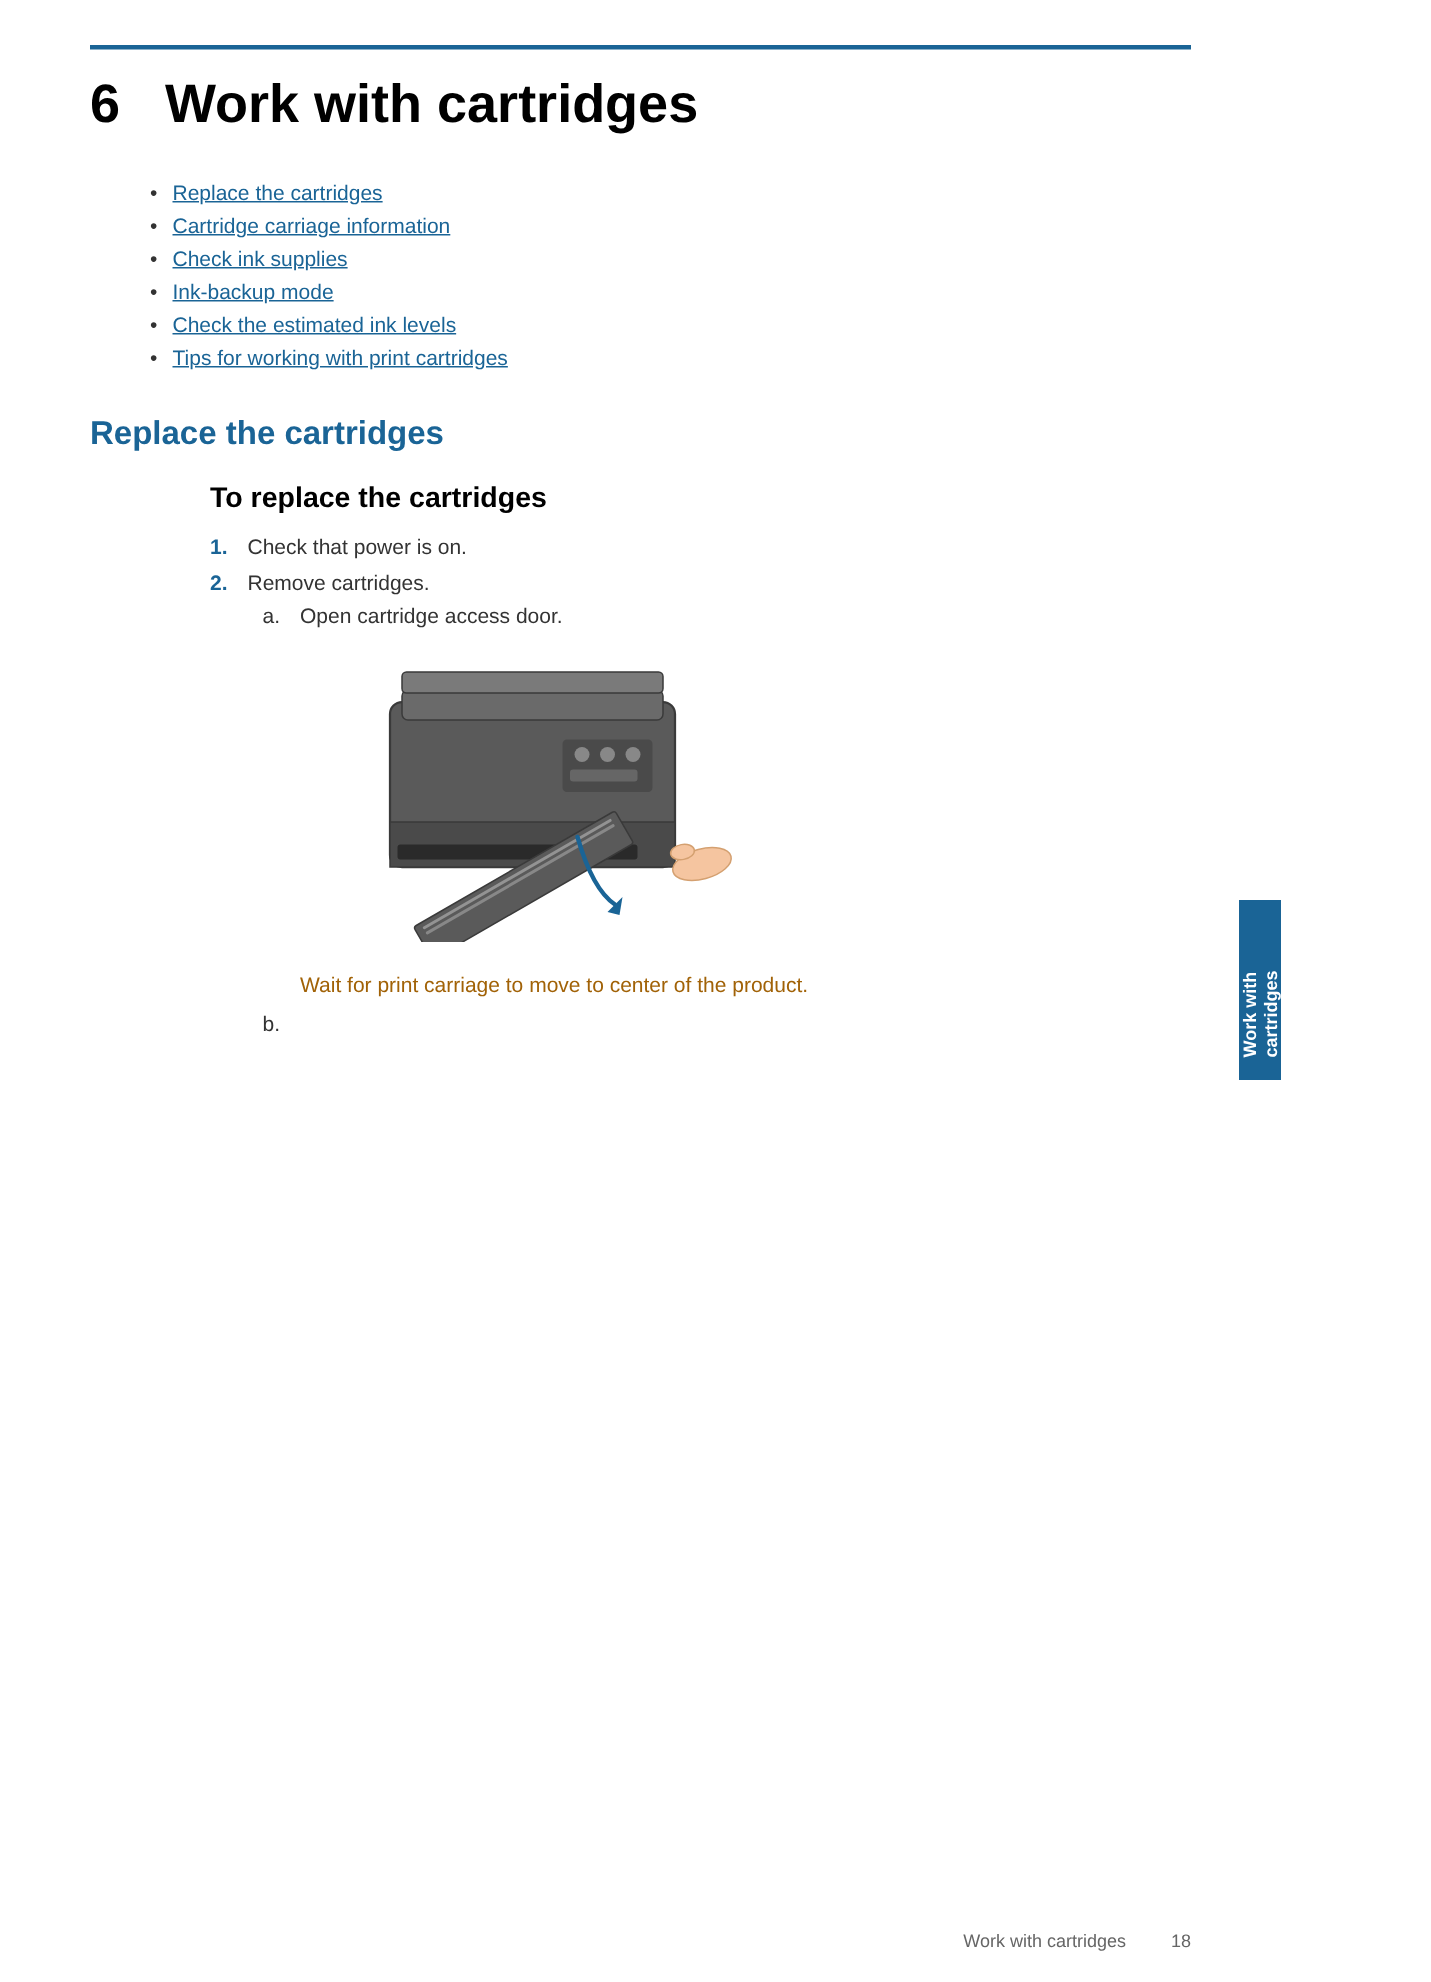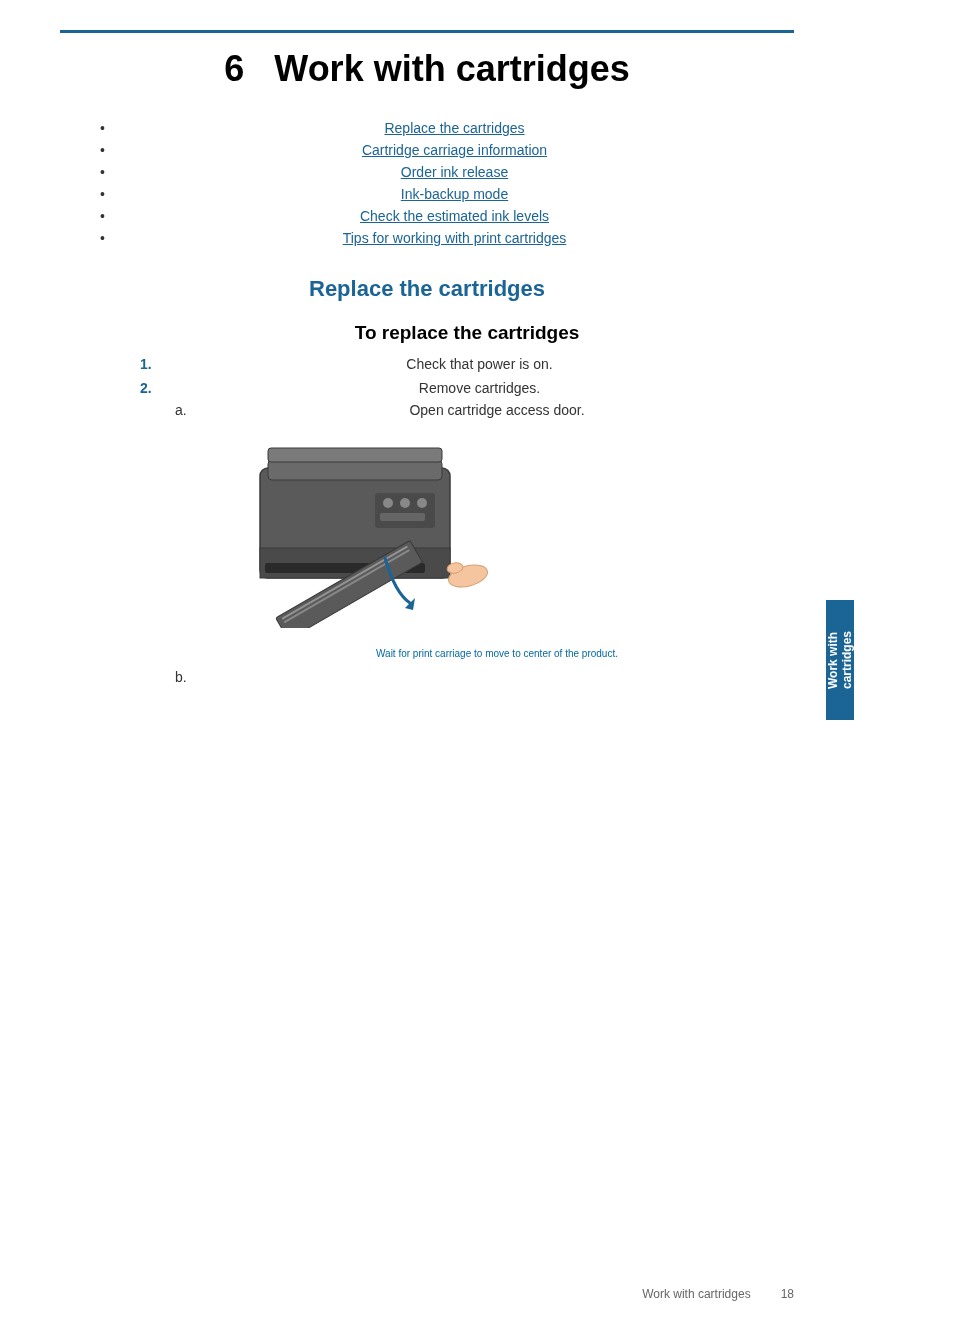--- a/index.html
+++ b/index.html
@@ -15,21 +15,20 @@
       background: #fff;
       width: 954px;
       min-height: 1321px;
       position: relative;
     }
 
     .page-container {
       display: flex;
       width: 854px;
       min-height: 1321px;
-      text-align: center;
     }
 
     .main-content {
       flex: 1;
       padding: 30px 60px 60px 60px;
       position: relative;
     }
 
     .chapter-header {
       border-top: 3px solid #1a6496;
@@ -130,22 +129,22 @@
 
     .printer-illustration {
       margin: 20px 0 20px 30px;
       width: 260px;
       height: 190px;
     }
 
     .wait-text {
       margin-left: 30px;
       margin-bottom: 10px;
-      font-size: 10px;
-      color: #0369a1;
+      font-size: 14px;
+      color: #a16207;
     }
 
     .sidebar-tab {
       writing-mode: vertical-rl;
       text-orientation: mixed;
       transform: rotate(180deg);
       background-color: #1a6496;
       color: white;
       font-size: 12px;
       font-weight: bold;
@@ -194,21 +193,21 @@
     </div>
 
     <ul class="toc-list">
       <li>
         <a href="#replace">Replace the cartridges</a>
       </li>
       <li>
         <a href="#warranty">Cartridge carriage information</a>
       </li>
       <li>
-        <a href="#order">Order ink release</a>
+        <a href="#order">Check ink supplies</a>
       </li>
       <li>
         <a href="#inkbackup">Ink-backup mode</a>
       </li>
       <li>
         <a href="#inklevels">Check the estimated ink levels</a>
       </li>
       <li>
         <a href="#tips">Tips for working with print cartridges</a>
       </li>

